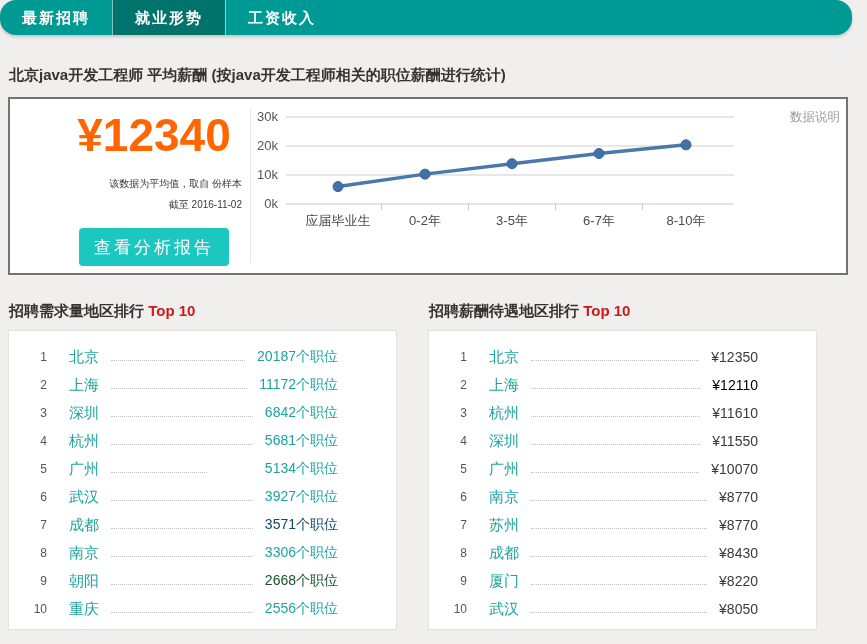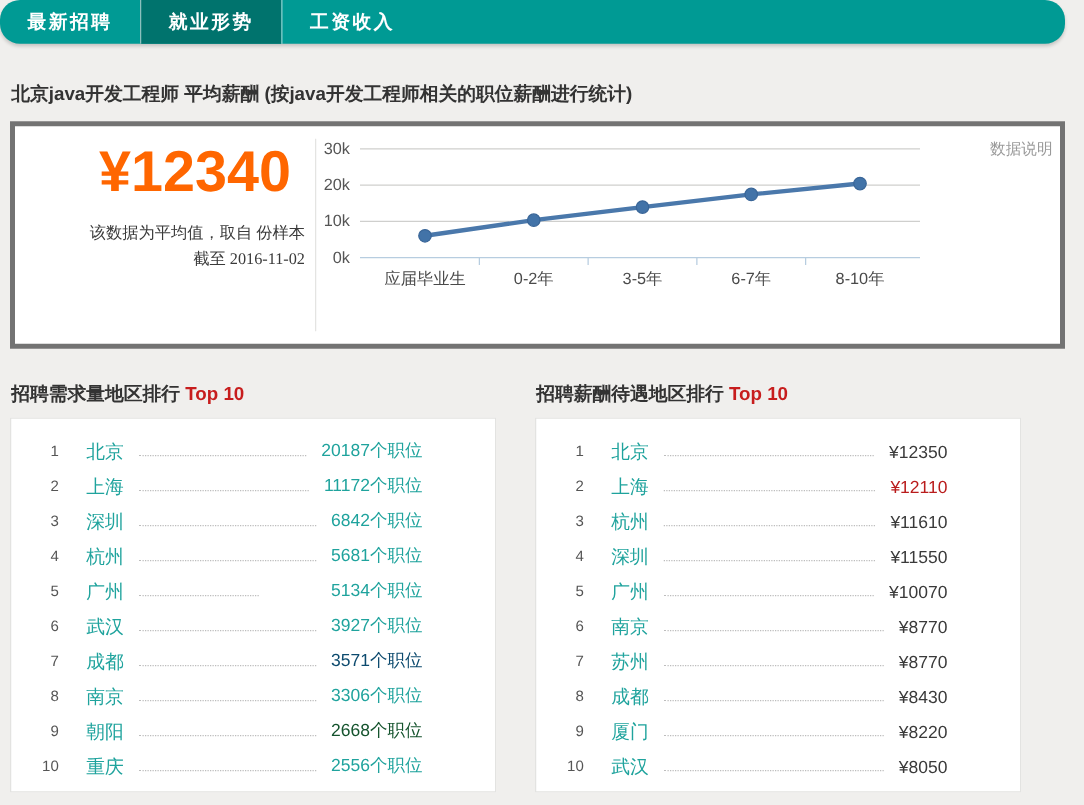--- a/index.html
+++ b/index.html
@@ -27,29 +27,29 @@
   .tab.active{background:var(--header_active,#00736d);}
 
   
   .page-title{
     margin:31px 0 0 9px;font-size:15px;font-weight:bold;color:#333;
   }
 
   
   .summary-card{
     position:relative;margin:12px 8px 0 8px;width:836px;height:174px;
-    background:#fff;border:4px solid #737373;display:flex;
+    background:#fff;border:2px solid #737373;display:flex;
   }
   .left-col{width:240px;position:relative;}
   .left-inner{margin:12px 8px 0 56px;}
   .salary{
     font-size:46px;line-height:48px;font-weight:bold;
     color:var(--salary,#ff6600);text-align:center;white-space:nowrap;
   }
-  .notes{margin-top:14px;text-align:right;font-size:13px;color:#3a3a3a;line-height:21px;font-family:Liberation Serif, serif;}
+  .notes{margin-top:14px;text-align:right;font-size:10px;color:#3a3a3a;line-height:21px;}
   .report-btn{
     display:block;margin:13px auto 0;width:150px;height:38px;
     background:var(--button,#1cc7c0);color:#fff;border:none;border-radius:4px;
     font-size:17px;letter-spacing:3px;cursor:pointer;
     font-family:"Liberation Sans","DejaVu Sans",sans-serif;
   }
   .v-divider{position:absolute;left:240px;top:10px;bottom:10px;width:1px;background:#e4e4e2;}
   .chart-wrap{flex:1;position:relative;}
   .chart-link{
     position:absolute;top:10px;right:6px;font-size:12.5px;color:#9a9a9a;
@@ -91,20 +91,21 @@
   <h1 class="page-title">北京java开发工程师 平均薪酬 (按java开发工程师相关的职位薪酬进行统计)</h1>
 
   <section class="summary-card">
     <div class="left-col">
       <div class="left-inner">
         <div class="salary">¥12340</div>
         <div class="notes">
           <div>该数据为平均值，取自 份样本</div>
           <div>截至 2016-11-02</div>
         </div>
+        <button class="report-btn">查看分析报告</button>
       </div>
     </div>
     <div class="v-divider"></div>
     <div class="chart-wrap">
       <a class="chart-link">数据说明</a>
       <svg id="salary-chart" width="560" height="136" viewBox="0 0 560 136">
           <line x1="36" y1="101" x2="484" y2="101" stroke="#b7cde0" stroke-width="1"></line>
           <text x="28" y="105" text-anchor="end" fill="#555" font-size="13">0k</text>
           <line x1="36" y1="72" x2="484" y2="72" stroke="#cfcfcd" stroke-width="1"></line>
           <text x="28" y="76" text-anchor="end" fill="#555" font-size="13">10k</text>
@@ -203,21 +204,21 @@
           <div class="rank-row">
             <span class="rank-num">1</span>
             <a class="rank-city">北京</a>
             <span class="rank-dots"></span>
             <span class="rank-value" style="color: rgb(58, 58, 58);">¥12350</span>
           </div>
           <div class="rank-row">
             <span class="rank-num">2</span>
             <a class="rank-city">上海</a>
             <span class="rank-dots"></span>
-            <span class="rank-value" style="color: #b91c1c;">¥12110</span>
+            <span class="rank-value" style="color: #000000;">¥12110</span>
           </div>
           <div class="rank-row">
             <span class="rank-num">3</span>
             <a class="rank-city">杭州</a>
             <span class="rank-dots"></span>
             <span class="rank-value" style="color: rgb(58, 58, 58);">¥11610</span>
           </div>
           <div class="rank-row">
             <span class="rank-num">4</span>
             <a class="rank-city">深圳</a>

